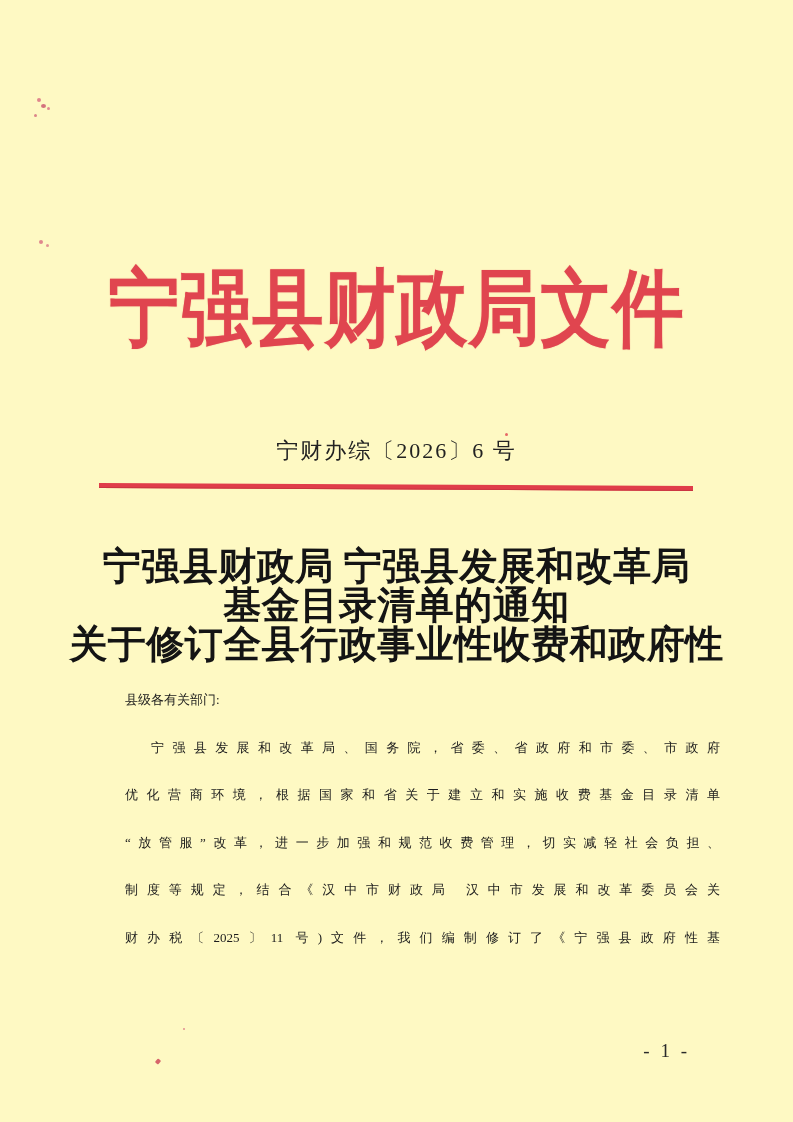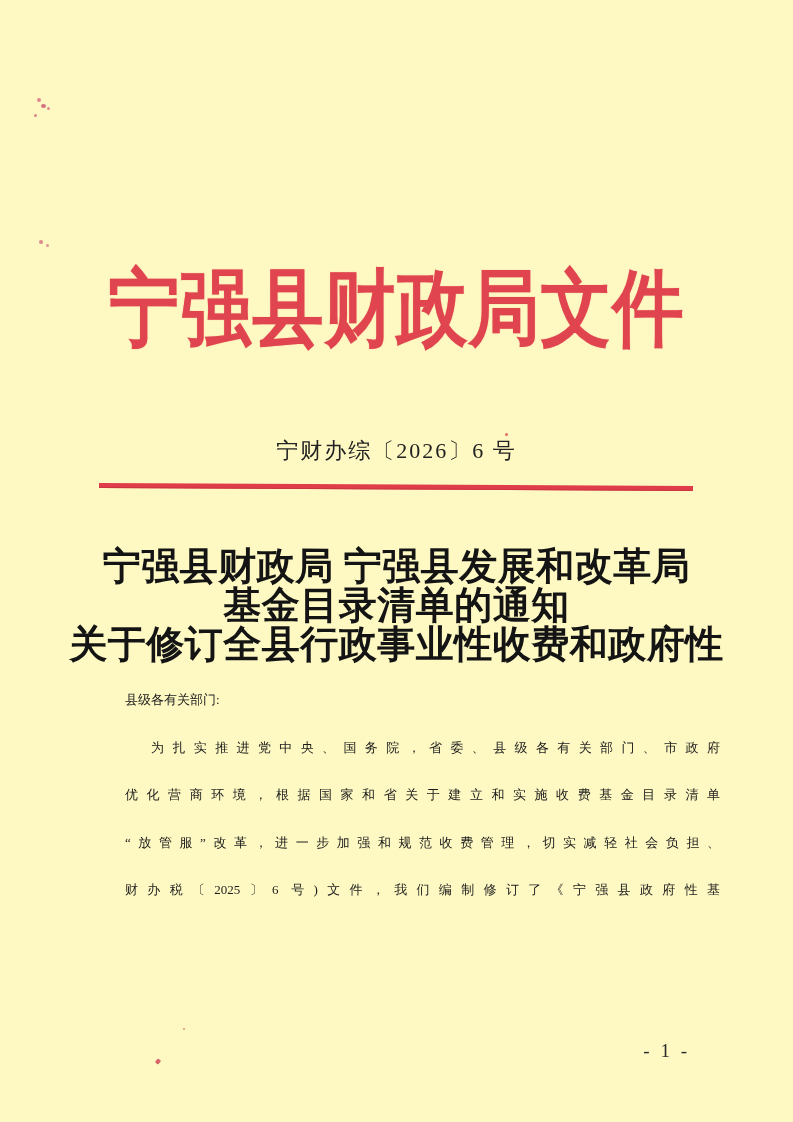--- a/index.html
+++ b/index.html
@@ -134,24 +134,25 @@
   <div class="redline"></div>
 
   <div class="title">
     <div>宁强县财政局 宁强县发展和改革局</div>
     <div>基金目录清单的通知</div>
     <div>关于修订全县行政事业性收费和政府性</div>
   </div>
 
   <div class="body-block">
     <div class="salutation">县级各有关部门:</div>
-    <div class="para-line indent">为扎实推进党中央、国务院，省委、县级各有关部门、市政府</div>
+    <div class="para-line indent">宁强县发展和改革局、国务院，省委、省政府和市委、市政府</div>
     <div class="para-line">优化营商环境，根据国家和省关于建立和实施收费基金目录清单</div>
     <div class="para-line">“放管服”改革，进一步加强和规范收费管理，切实减轻社会负担、</div>
-    <div class="para-line">财办税〔2025〕6 号)文件，我们编制修订了《宁强县政府性基</div>
+    <div class="para-line">制度等规定，结合《汉中市财政局 汉中市发展和改革委员会关</div>
+    <div class="para-line">财办税〔2025〕11 号)文件，我们编制修订了《宁强县政府性基</div>
   </div>
 
   <div class="pagenum">- 1 -</div>
 
   <div class="speck s1"></div>
   <div class="speck s2"></div>
   <div class="speck s3"></div>
   <div class="speck s4"></div>
   <div class="speck s5"></div>
   <div class="speck s6"></div>

